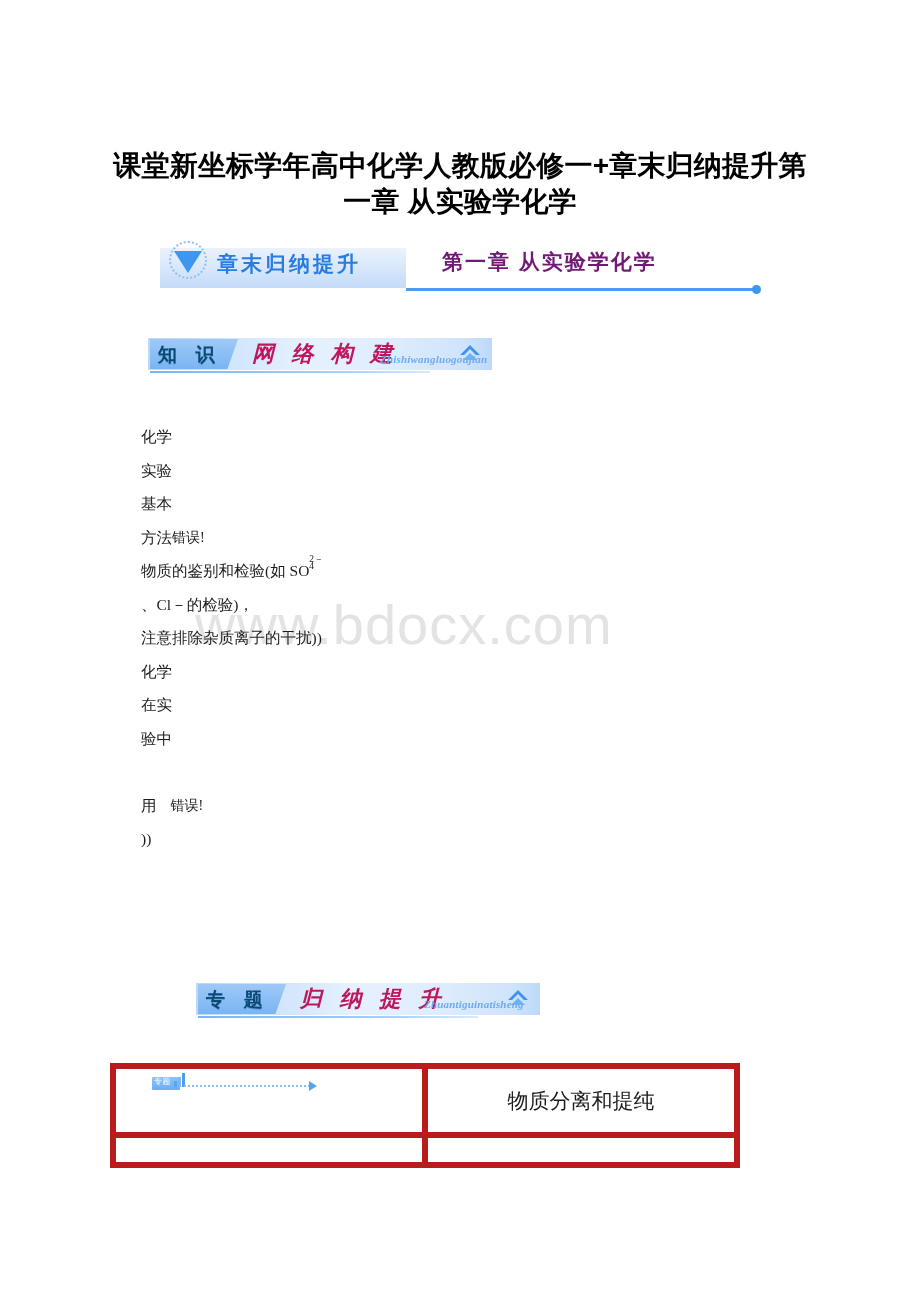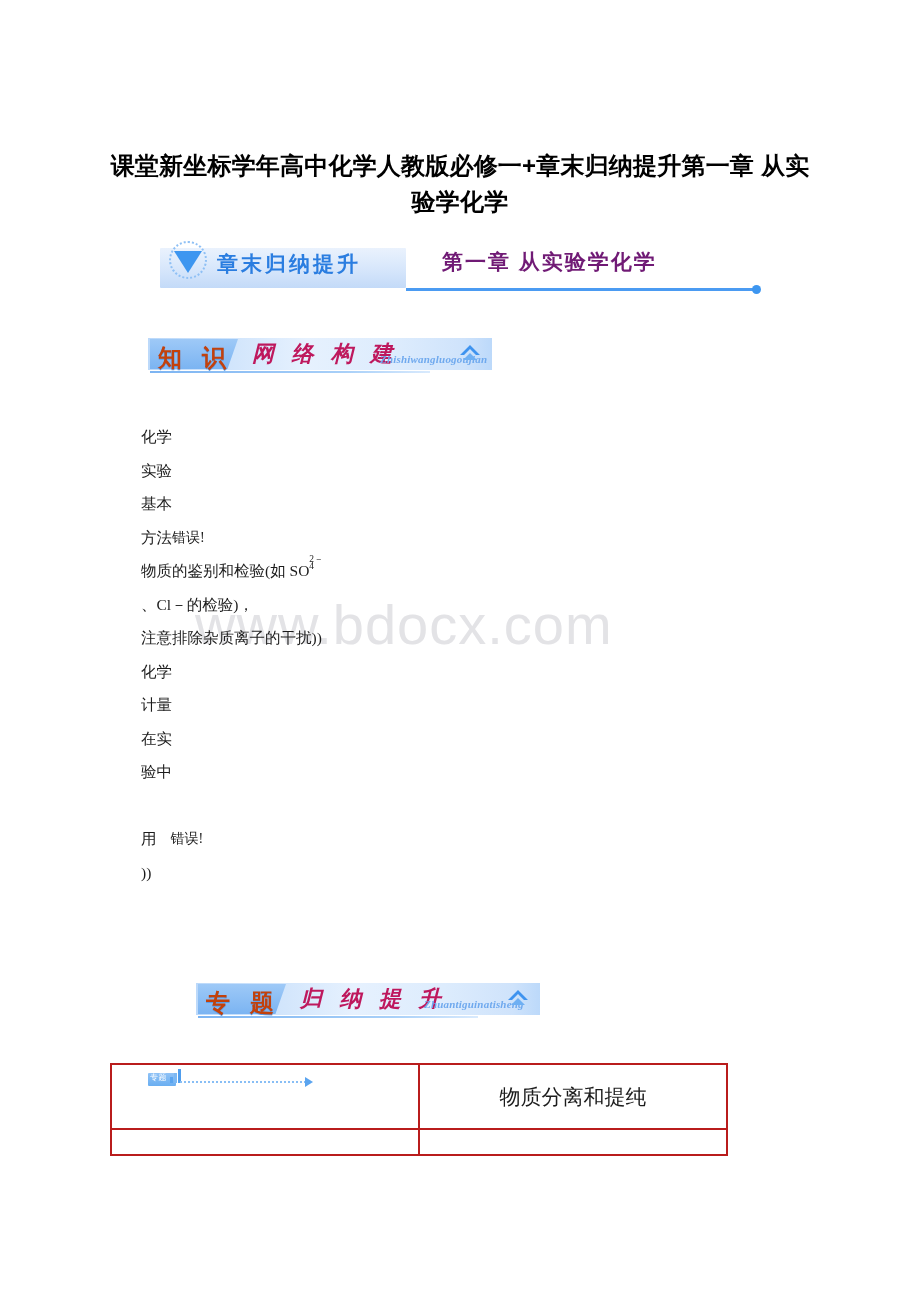--- a/index.html
+++ b/index.html
@@ -18,21 +18,21 @@
 
   
   .doc-title {
     position: absolute;
     left: 110px;
     top: 148px;
     width: 700px;
     text-align: center;
     font-family: "Liberation Sans", "DejaVu Sans", sans-serif;
     font-weight: bold;
-    font-size: 24px;
+    font-size: 28px;
     line-height: 36px;
     letter-spacing: 0.2px;
     color: #000;
   }
 
   
   .watermark {
     position: absolute;
     left: 184px;
     top: 592px;
@@ -151,23 +151,23 @@
     height: 30px;
     background: linear-gradient(to bottom, #9ec9f7 0%, #7bb4f2 100%);
     clip-path: polygon(0 0, 100% 0, 88% 100%, 0 100%);
   }
   .sb-tag-text {
     position: absolute;
     left: 10px;
     top: 4px;
     font-family: "Liberation Serif", "DejaVu Serif", serif;
     font-weight: bold;
-    font-size: 24px;
+    font-size: 19px;
     letter-spacing: 7px;
-    color: #c2410c;
+    color: #0c4a6e;
     text-shadow: 0 1px 0 #5a9de8;
     white-space: nowrap;
   }
   .sb-main-text {
     position: absolute;
     left: 104px;
     top: 1px;
     font-family: "Liberation Serif", "DejaVu Serif", serif;
     font-weight: bold;
     font-style: italic;
@@ -253,21 +253,21 @@
   
   .topic-table {
     position: absolute;
     left: 110px;
     top: 1063px;
     width: 612px;
     border-collapse: collapse;
     table-layout: fixed;
   }
   .topic-table td {
-    border: 2px solid #b91c1c;
+    border: 6px solid #b91c1c;
     padding: 0;
     vertical-align: middle;
   }
   .topic-table .col-left { width: 306px; }
   .topic-table .col-right { width: 306px; }
   .row-tall td { height: 63px; }
   .row-short td { height: 24px; }
 
   .cell-right-text {
     font-size: 21px;
@@ -365,21 +365,20 @@
 
 <div class="body-text">
   <p><span>化学</span></p>
   <p><span>实验</span></p>
   <p><span>基本</span></p>
   <p><span>方法</span><span class="small-err">错误!</span></p>
   <p><span>物质的鉴别和检验(如 SO</span><span class="sub-sup"><span class="sup">2－</span><span class="sub">4</span></span></p>
   <p><span>、Cl－的检验)，</span></p>
   <p><span>注意排除杂质离子的干扰))</span></p>
   <p><span>化学</span></p>
-  <p><span>计量</span></p>
   <p><span>在实</span></p>
   <p><span>验中</span></p>
   <p><span></span></p>
   <p><span>用</span><span class="indent-err"></span><span class="small-err">错误!</span></p>
   <p><span>))</span></p>
 </div>
 
 <div class="sec-banner" style="left:148px; top:983px;margin-left:48px;">
   <div class="sb-bg"></div>
   <div class="sb-tag"></div>

